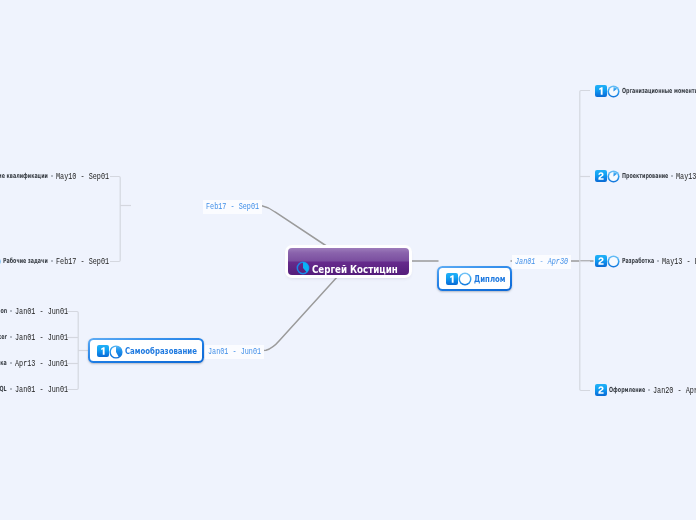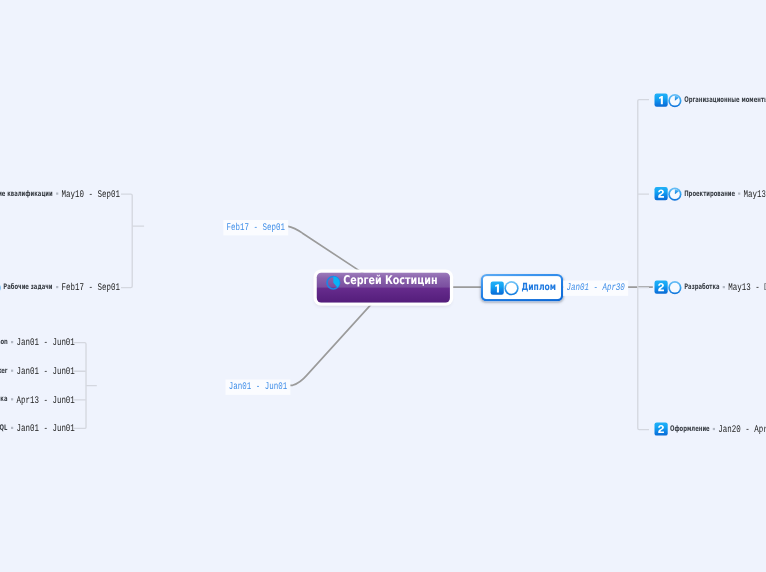--- a/index.html
+++ b/index.html
@@ -6,21 +6,21 @@
   body{width:696px;height:520px;background:#eff3fd;overflow:hidden;
        font-family:"DejaVu Sans",sans-serif;
        -webkit-font-smoothing:antialiased;}
   *{-webkit-font-smoothing:antialiased;}
   body{filter:opacity(1);}
   #canvas{position:relative;width:696px;height:520px;overflow:hidden;}
   svg.links{position:absolute;left:0;top:0;width:696px;height:520px;}
 
   
   .root-node{position:absolute;left:288px;top:248px;height:27px;
-    display:flex;align-items:flex-start;box-sizing:border-box;
+    display:flex;align-items:flex-end;box-sizing:border-box;
     padding:0 11px 0 8px;border-radius:4px;
     background:linear-gradient(180deg,#9d7cbb 0%,#8a63ac 18%,#7b4fa0 47%,#662b8c 53%,#5b2382 80%,#551d7b 100%);
     box-shadow:0 0 0 3px #ffffff,0 2px 4px rgba(70,50,90,.28);}
   .root-label{color:#fff;font-size:11px;font-weight:bold;font-stretch:condensed;margin-left:2px;white-space:nowrap;
     display:inline-block;width:86px;transform:scaleX(.877) translateY(.5px);transform-origin:left center;}
 
   
   .box-node{position:absolute;display:flex;align-items:center;box-sizing:border-box;
     background:linear-gradient(#fff,#fff) padding-box,
                linear-gradient(170deg,#62aef4 0%,#3f97ef 22%,#1d7ce4 55%,#0c67d4 100%) border-box;
@@ -100,22 +100,38 @@
     <span class="icon" style="margin-top:2px">
       <svg width="14" height="14" viewBox="0 0 32 32">
         <circle cx="16" cy="16" r="13" fill="none" stroke="#1b86e6" stroke-width="3.4"></circle>
         <path d="M16,16 L16,3 A13,13 0 0,1 24.6,25.8 Z" fill="#09b3f6"></path>
       </svg>
     </span>
     <span class="root-label">Сергей Костицин</span>
   </div>
 
 
-
-  <div class="box-node" id="node-diplom" style="left:437px;top:249px;justify-content:flex-end;">
+  <div class="box-node" id="node-samo" style="left:88px;top:338px;">
+    <span class="badge">
+        <svg class="dgt" viewBox="0 0 12 12">
+          <path d="M4.0,3.65 L6.35,2.35 L7.6,2.35 L7.6,9.8 L5.75,9.8 L5.75,4.3 L4.5,4.95 Z" fill="#ffffff"></path>
+        </svg>
+        <span class="sr">1</span>
+      </span>
+    <span class="icon" style="position:relative;top:1px">
+      <svg width="14" height="14" viewBox="0 0 32 32">
+        <circle cx="16" cy="16" r="15" fill="url(#pieg)"></circle>
+        <circle cx="16" cy="16" r="11.9" fill="#ffffff"></circle>
+        <path d="M16,16 L16,2.8 A13.2,13.2 0 0,1 22.36,27.57 Z" fill="url(#pieg)"></path>
+      </svg>
+    </span>
+    <span class="box-label w-sam">Самообразование</span>
+  </div>
+
+  <div class="box-node" id="node-diplom" style="left:437px;top:266px;justify-content:flex-end;">
     <span class="badge">
         <svg class="dgt" viewBox="0 0 12 12">
           <path d="M4.0,3.65 L6.35,2.35 L7.6,2.35 L7.6,9.8 L5.75,9.8 L5.75,4.3 L4.5,4.95 Z" fill="#ffffff"></path>
         </svg>
         <span class="sr">1</span>
       </span>
     <span class="icon">
       <svg width="14" height="14" viewBox="0 0 32 32">
         <circle cx="16" cy="16" r="14.8" fill="url(#ringg)"></circle>
         <circle cx="16" cy="16" r="11.4" fill="#ffffff"></circle>

